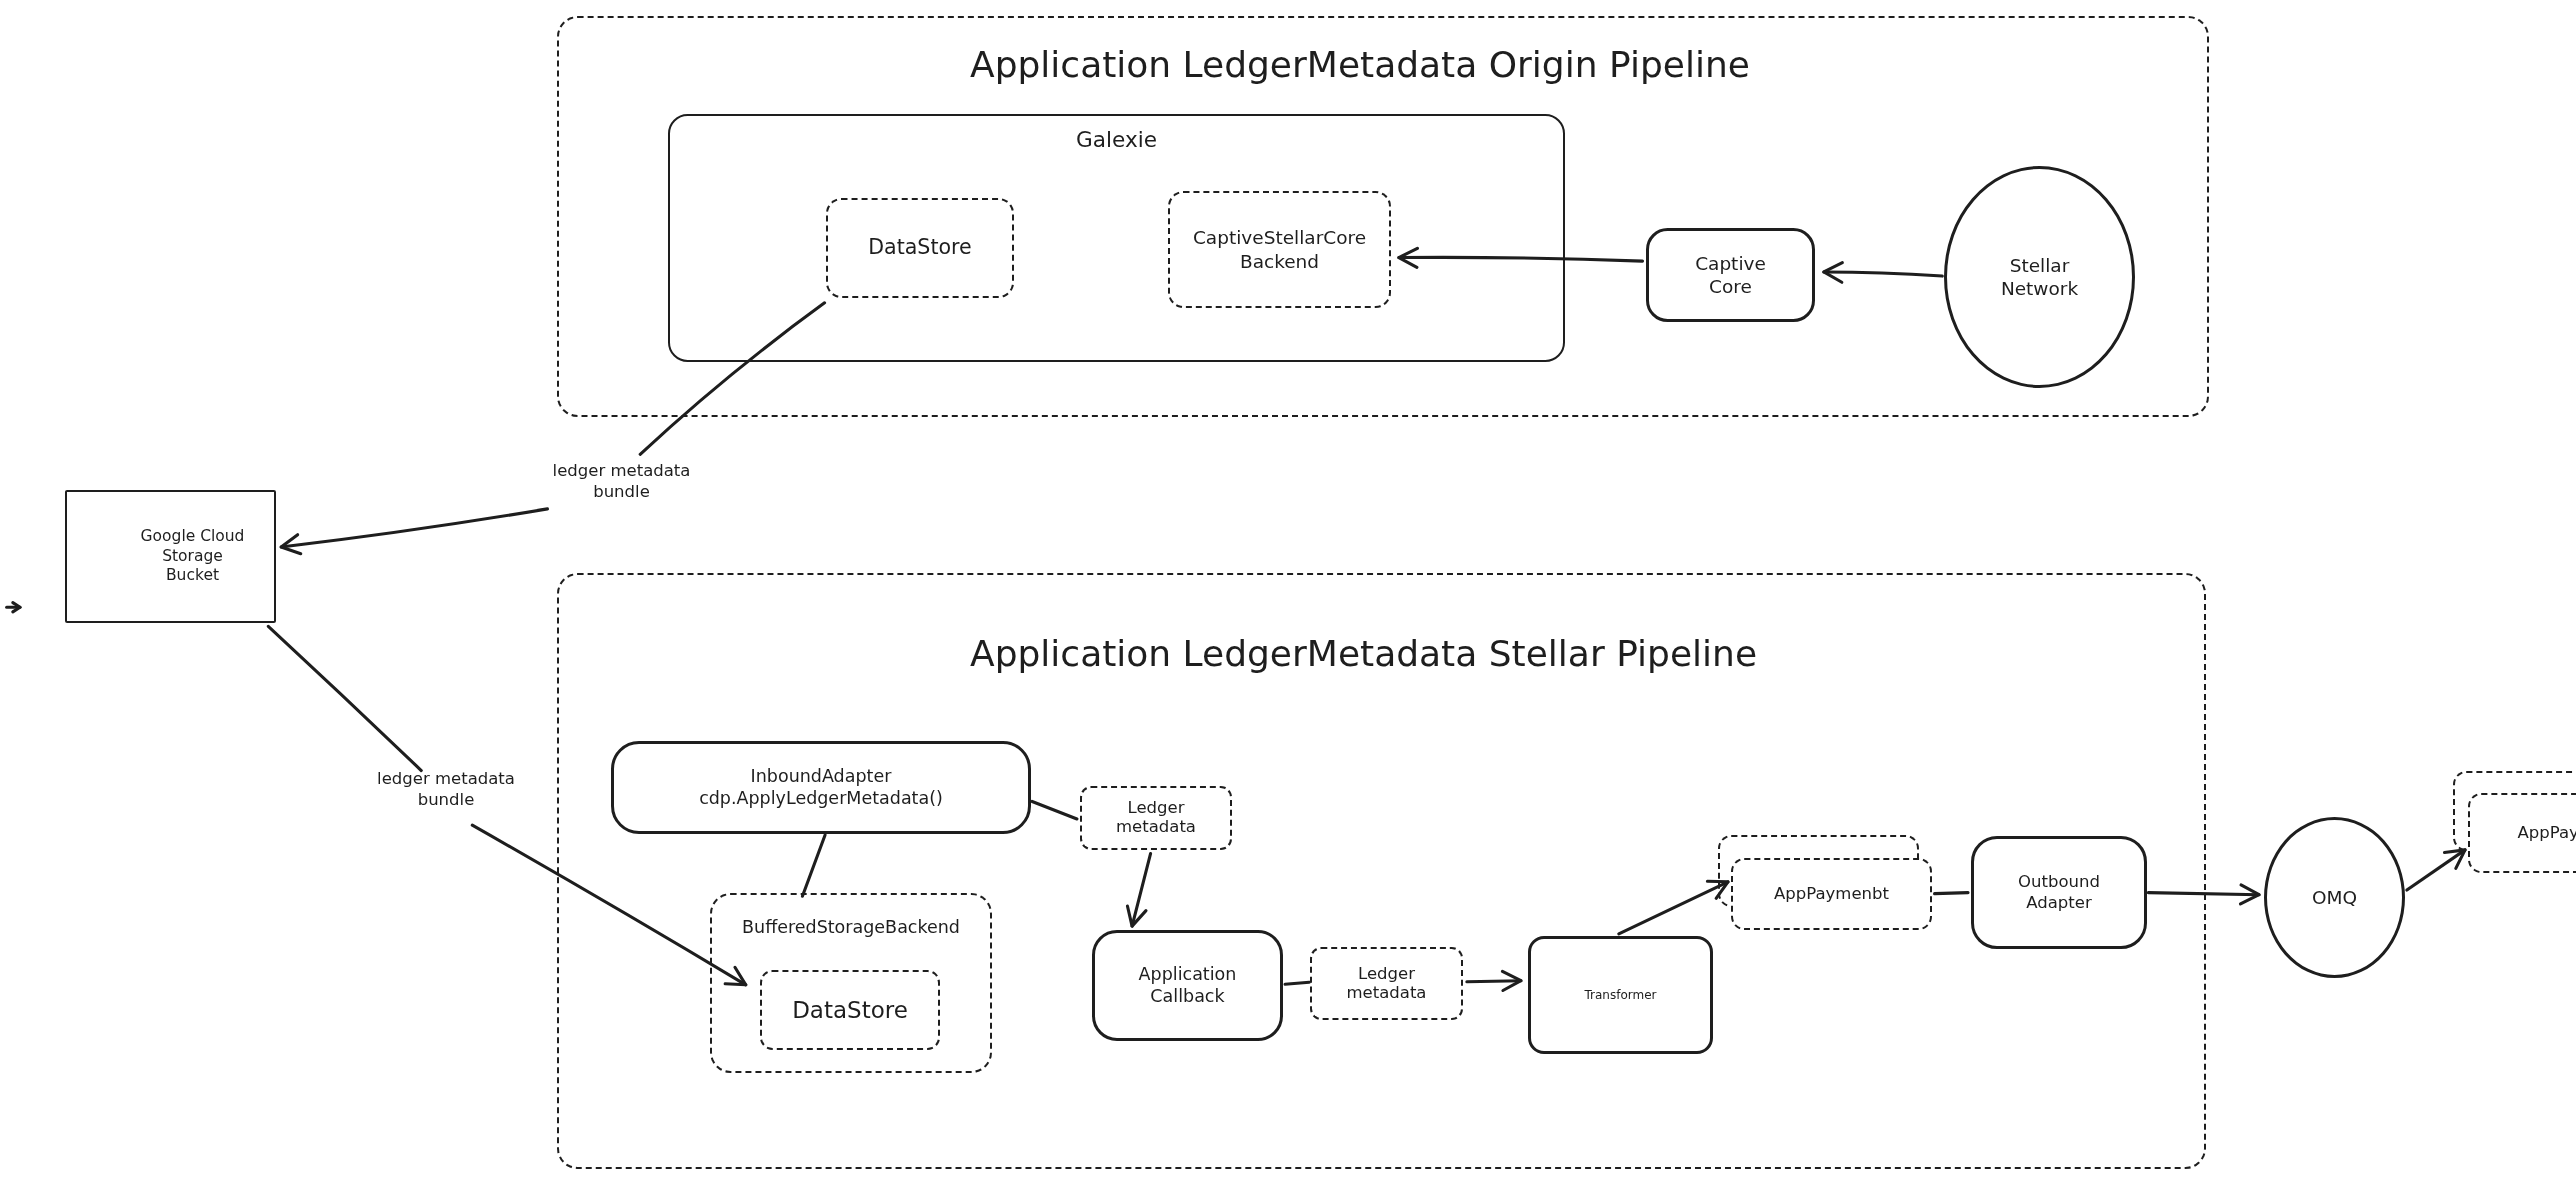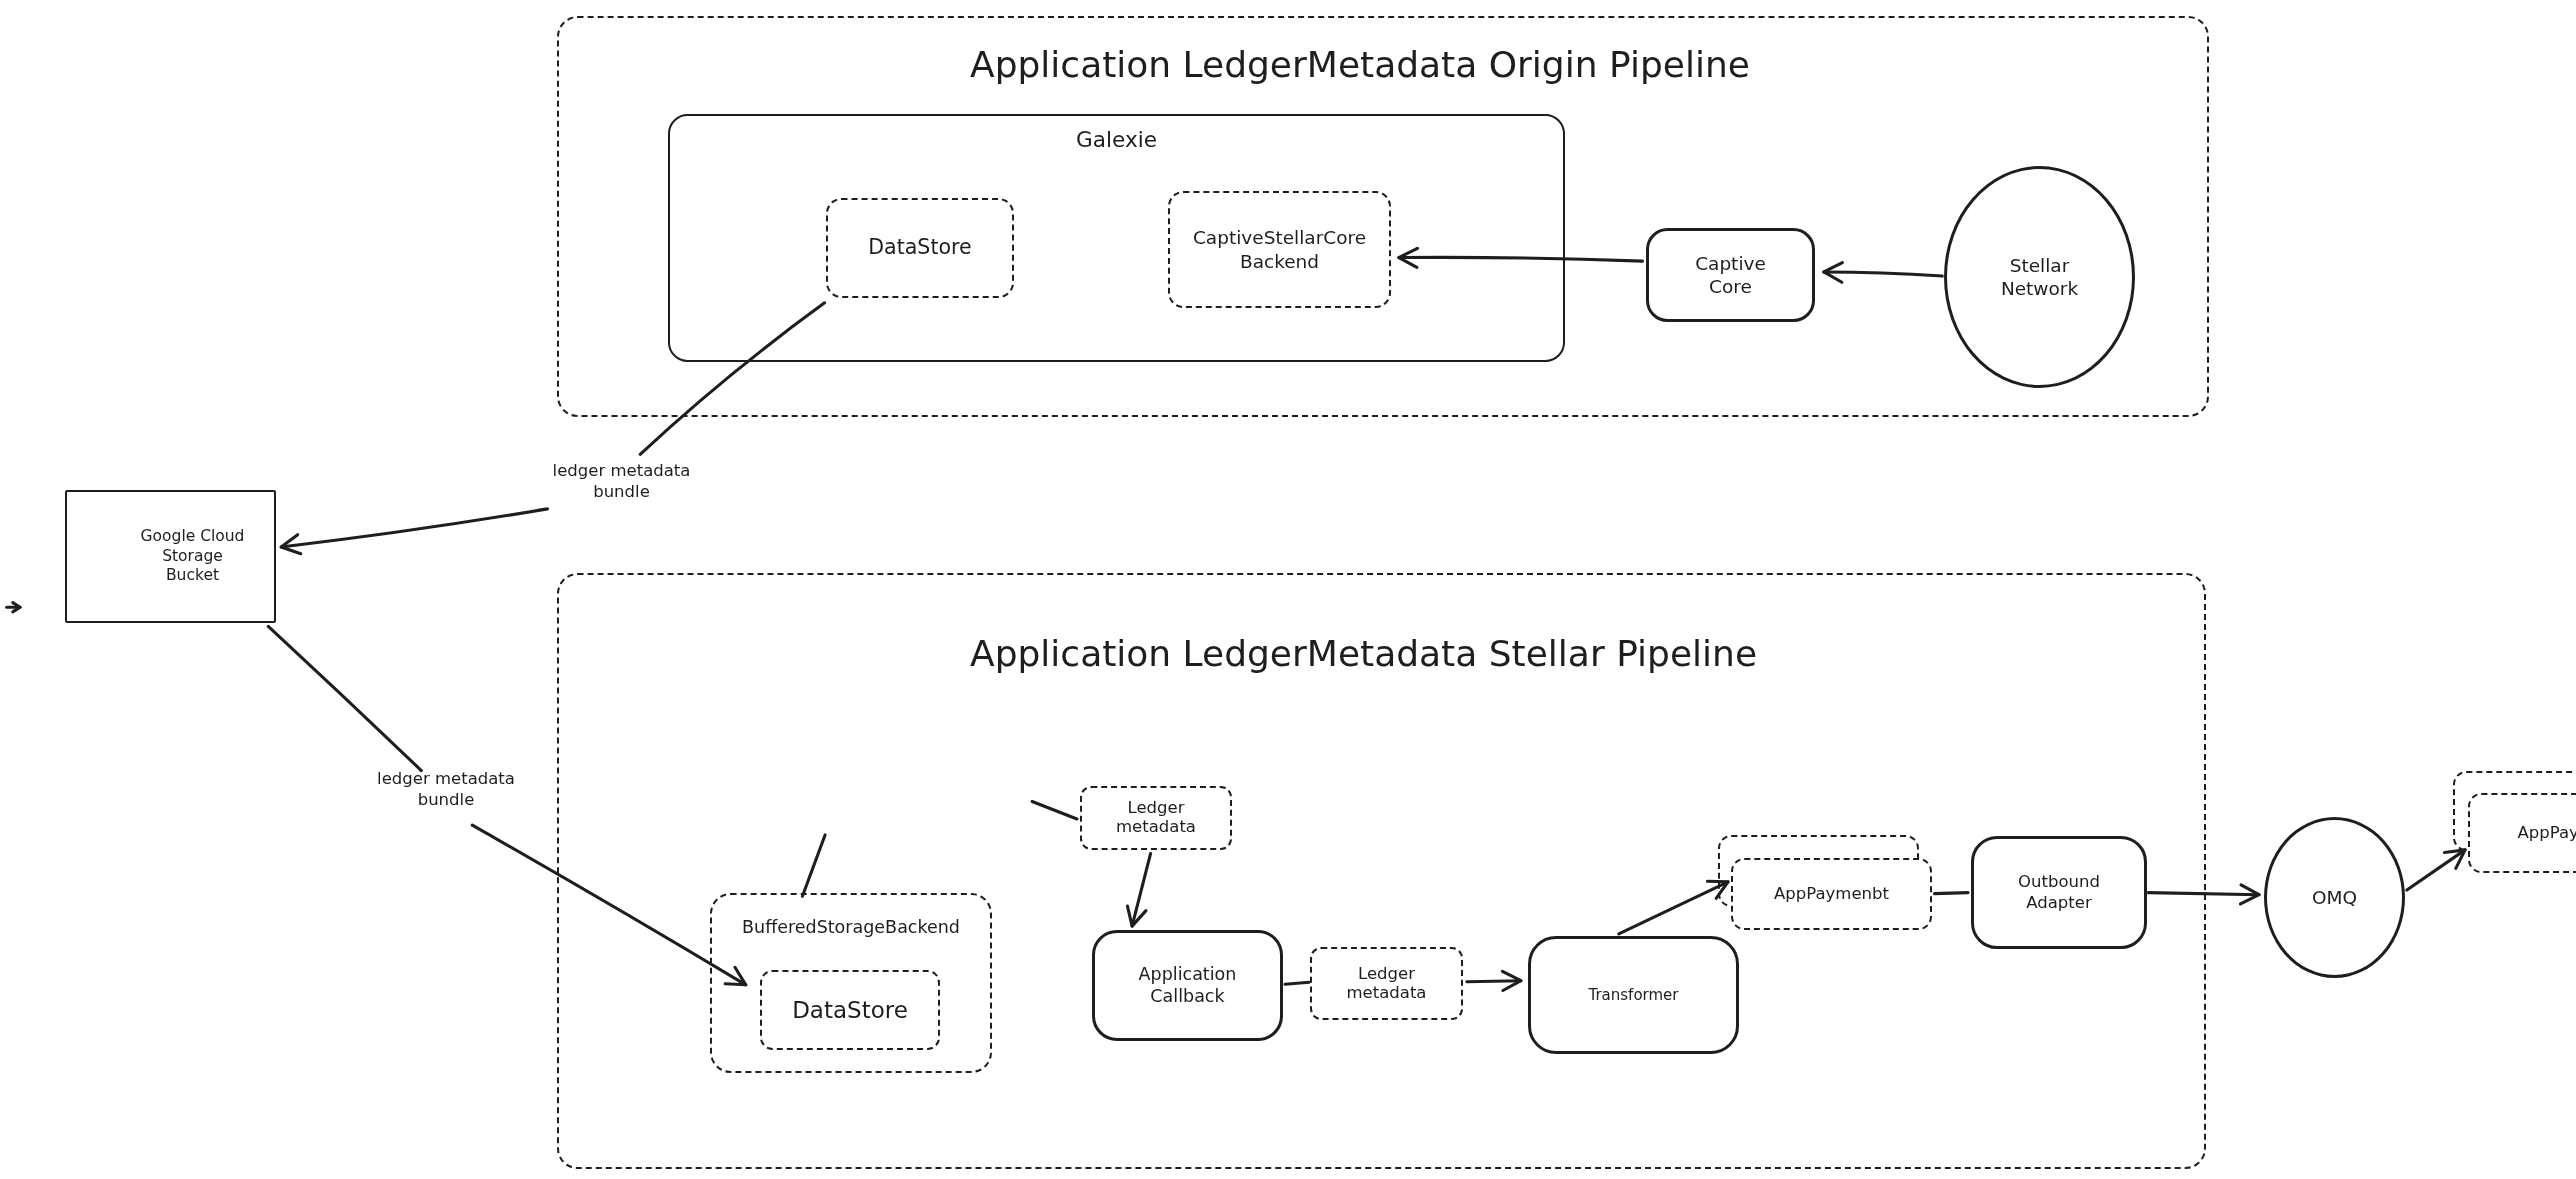--- a/index.html
+++ b/index.html
@@ -95,35 +95,37 @@
   <div class="node" style="left:65px; top:490px; width:211px; height:133px; border-radius:2.1px; border-width:2.6px; font-size:15.5px;padding-left:44px;"><span>Google Cloud Storage
 Bucket</span></div>
 
   <div class="label" style="left:361px; top:768px; width:170px; font-size:16.5px;">ledger metadata
 bundle</div>
 
   <div class="node container dashed" style="left:557px; top:573px; width:1649px; height:596px; border-radius:20.6px;"></div>
 
   <div class="pipeline-title" style="left:970px; top:633px;">Application LedgerMetadata Stellar Pipeline</div>
 
+  <div class="node" style="left:611px; top:741px; width:420px; height:93px; border-radius:28px; font-size:17.5px;"><span>InboundAdapter
+cdp.ApplyLedgerMetadata()</span></div>
 
   <div class="node dashed" style="left:1080px; top:786px; width:152px; height:64px; border-radius:11.3px; font-size:16.5px; line-height:1.15;"><span>Ledger
 metadata</span></div>
 
   <div class="node container dashed top-anchored" style="left:710px; top:893px; width:282px; height:180px; border-radius:20.6px; font-size:17.5px;"><span>BufferedStorageBackend</span></div>
 
   <div class="node dashed" style="left:760px; top:970px; width:180px; height:80px; border-radius:12.4px; font-size:23px;"><span>DataStore</span></div>
 
   <div class="node" style="left:1092px; top:930px; width:191px; height:111px; border-radius:25px; font-size:17.5px;"><span>Application
 Callback</span></div>
 
   <div class="node dashed" style="left:1310px; top:947px; width:153px; height:73px; border-radius:11.3px; font-size:16.5px; line-height:1.15;"><span>Ledger
 metadata</span></div>
 
-  <div class="node" style="left:1528px; top:936px; width:211px; height:118px; border-radius:28px; font-size:15px;"><span>Transformer</span></div>
+  <div class="node" style="left:1528px; top:936px; width:185px; height:118px; border-radius:16px; font-size:12px;"><span>Transformer</span></div>
 
   <div class="node dashed" style="left:1718px; top:835px; width:201px; height:72px; border-radius:13.4px;"></div>
   <div class="node dashed" style="left:1731px; top:858px; width:201px; height:72px; border-radius:13.4px; font-size:16.5px;"><span>AppPaymenbt</span></div>
 
   <div class="node ellipse" style="left:2264px; top:817px; width:141px; height:161px; font-size:18.5px;"><span>OMQ</span></div>
 
   <div class="node" style="left:1971px; top:836px; width:176px; height:113px; border-radius:26px; font-size:16.5px;"><span>Outbound
 Adapter</span></div>
 
   <div class="node dashed" style="left:2453px; top:771px; width:214px; height:80px; border-radius:13.4px;"></div>

